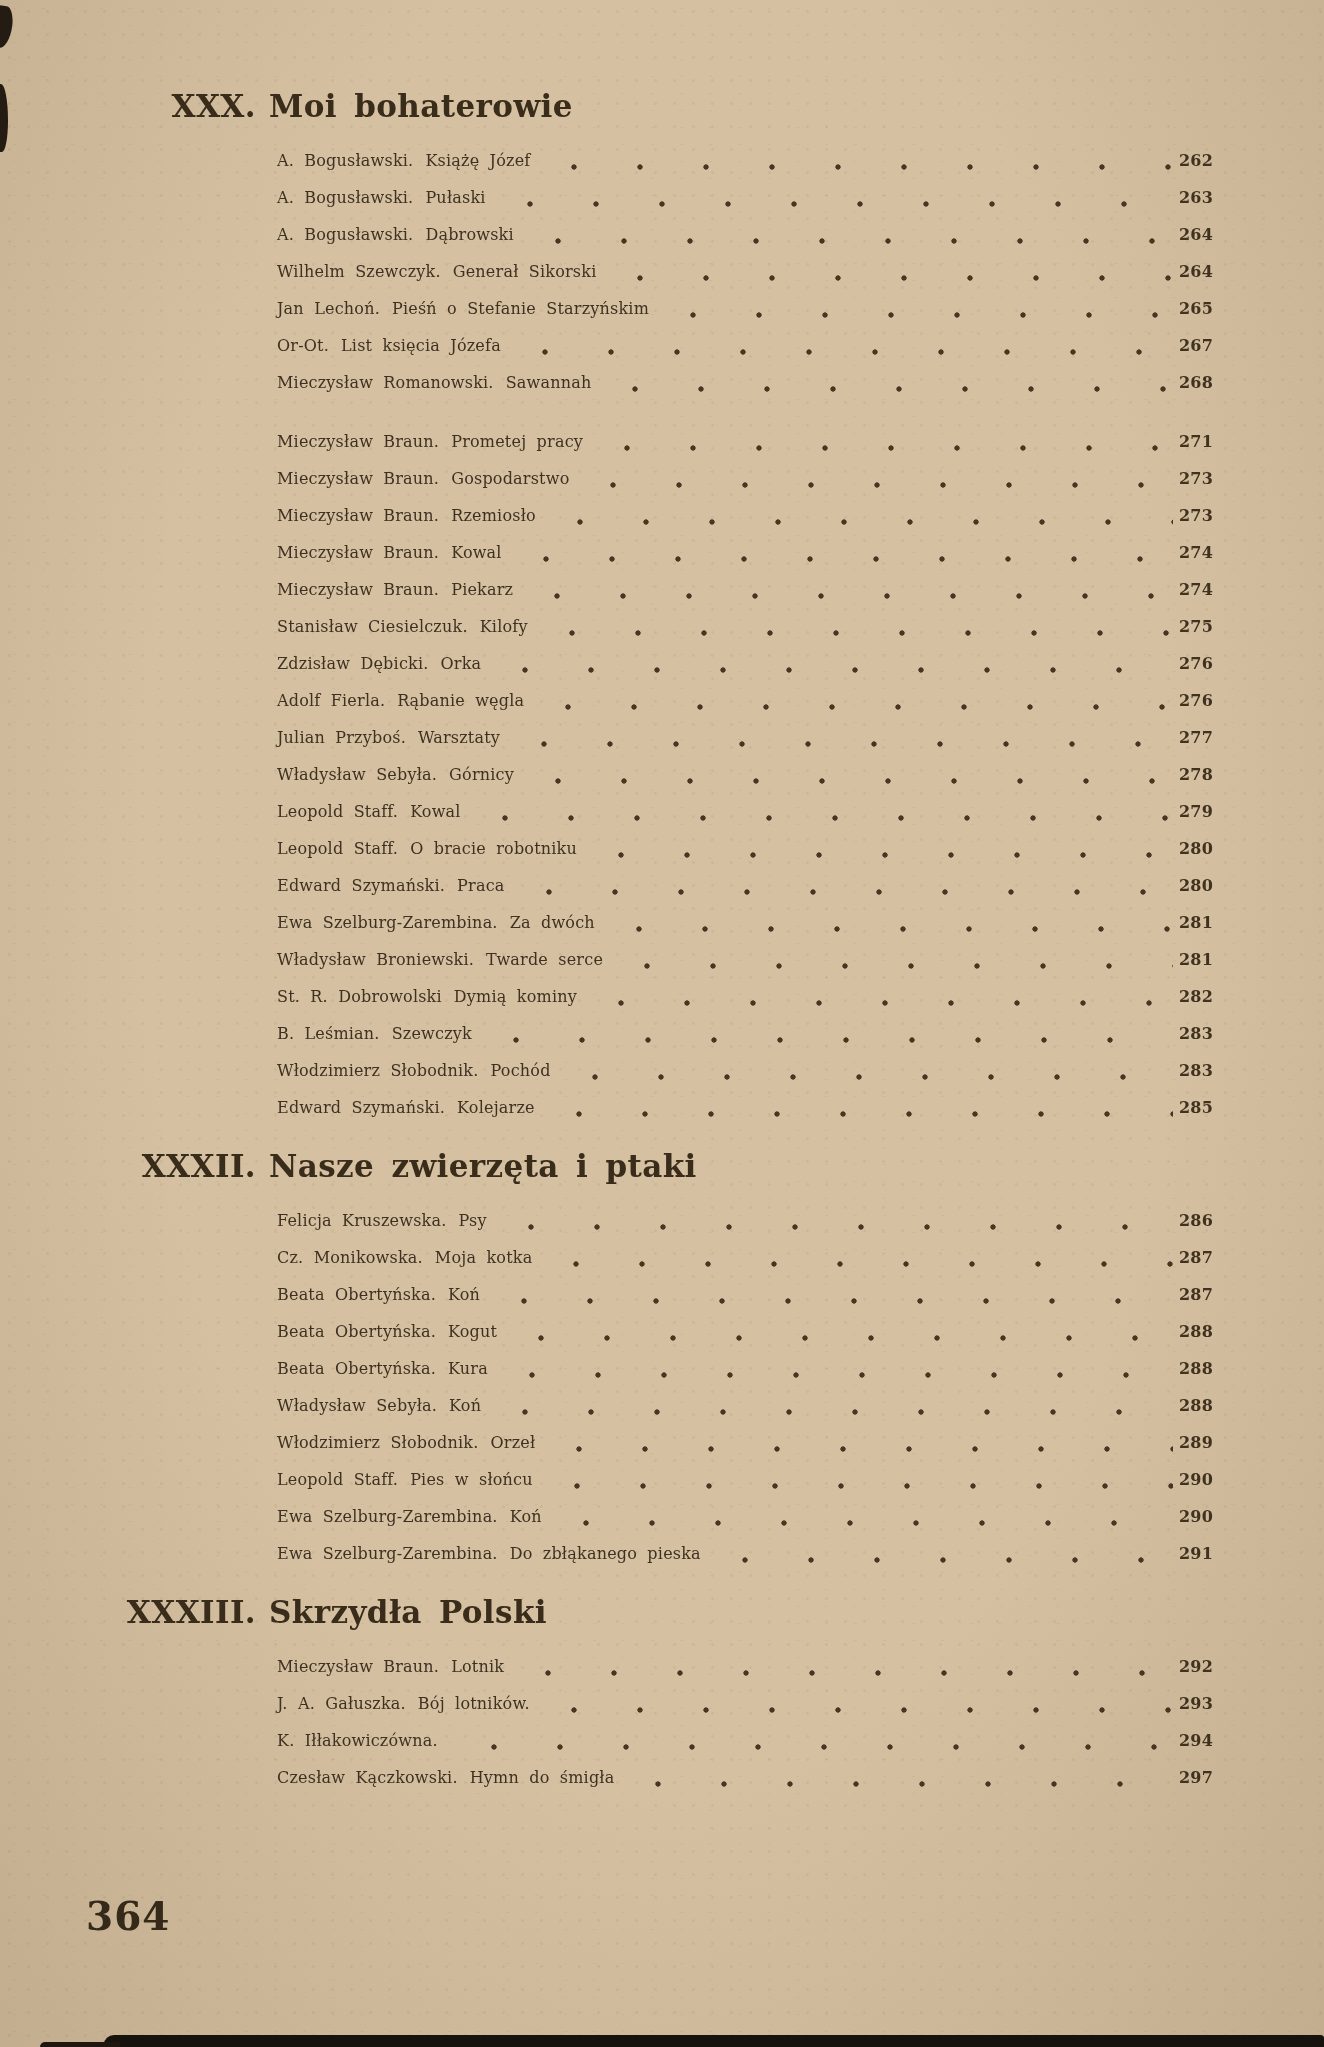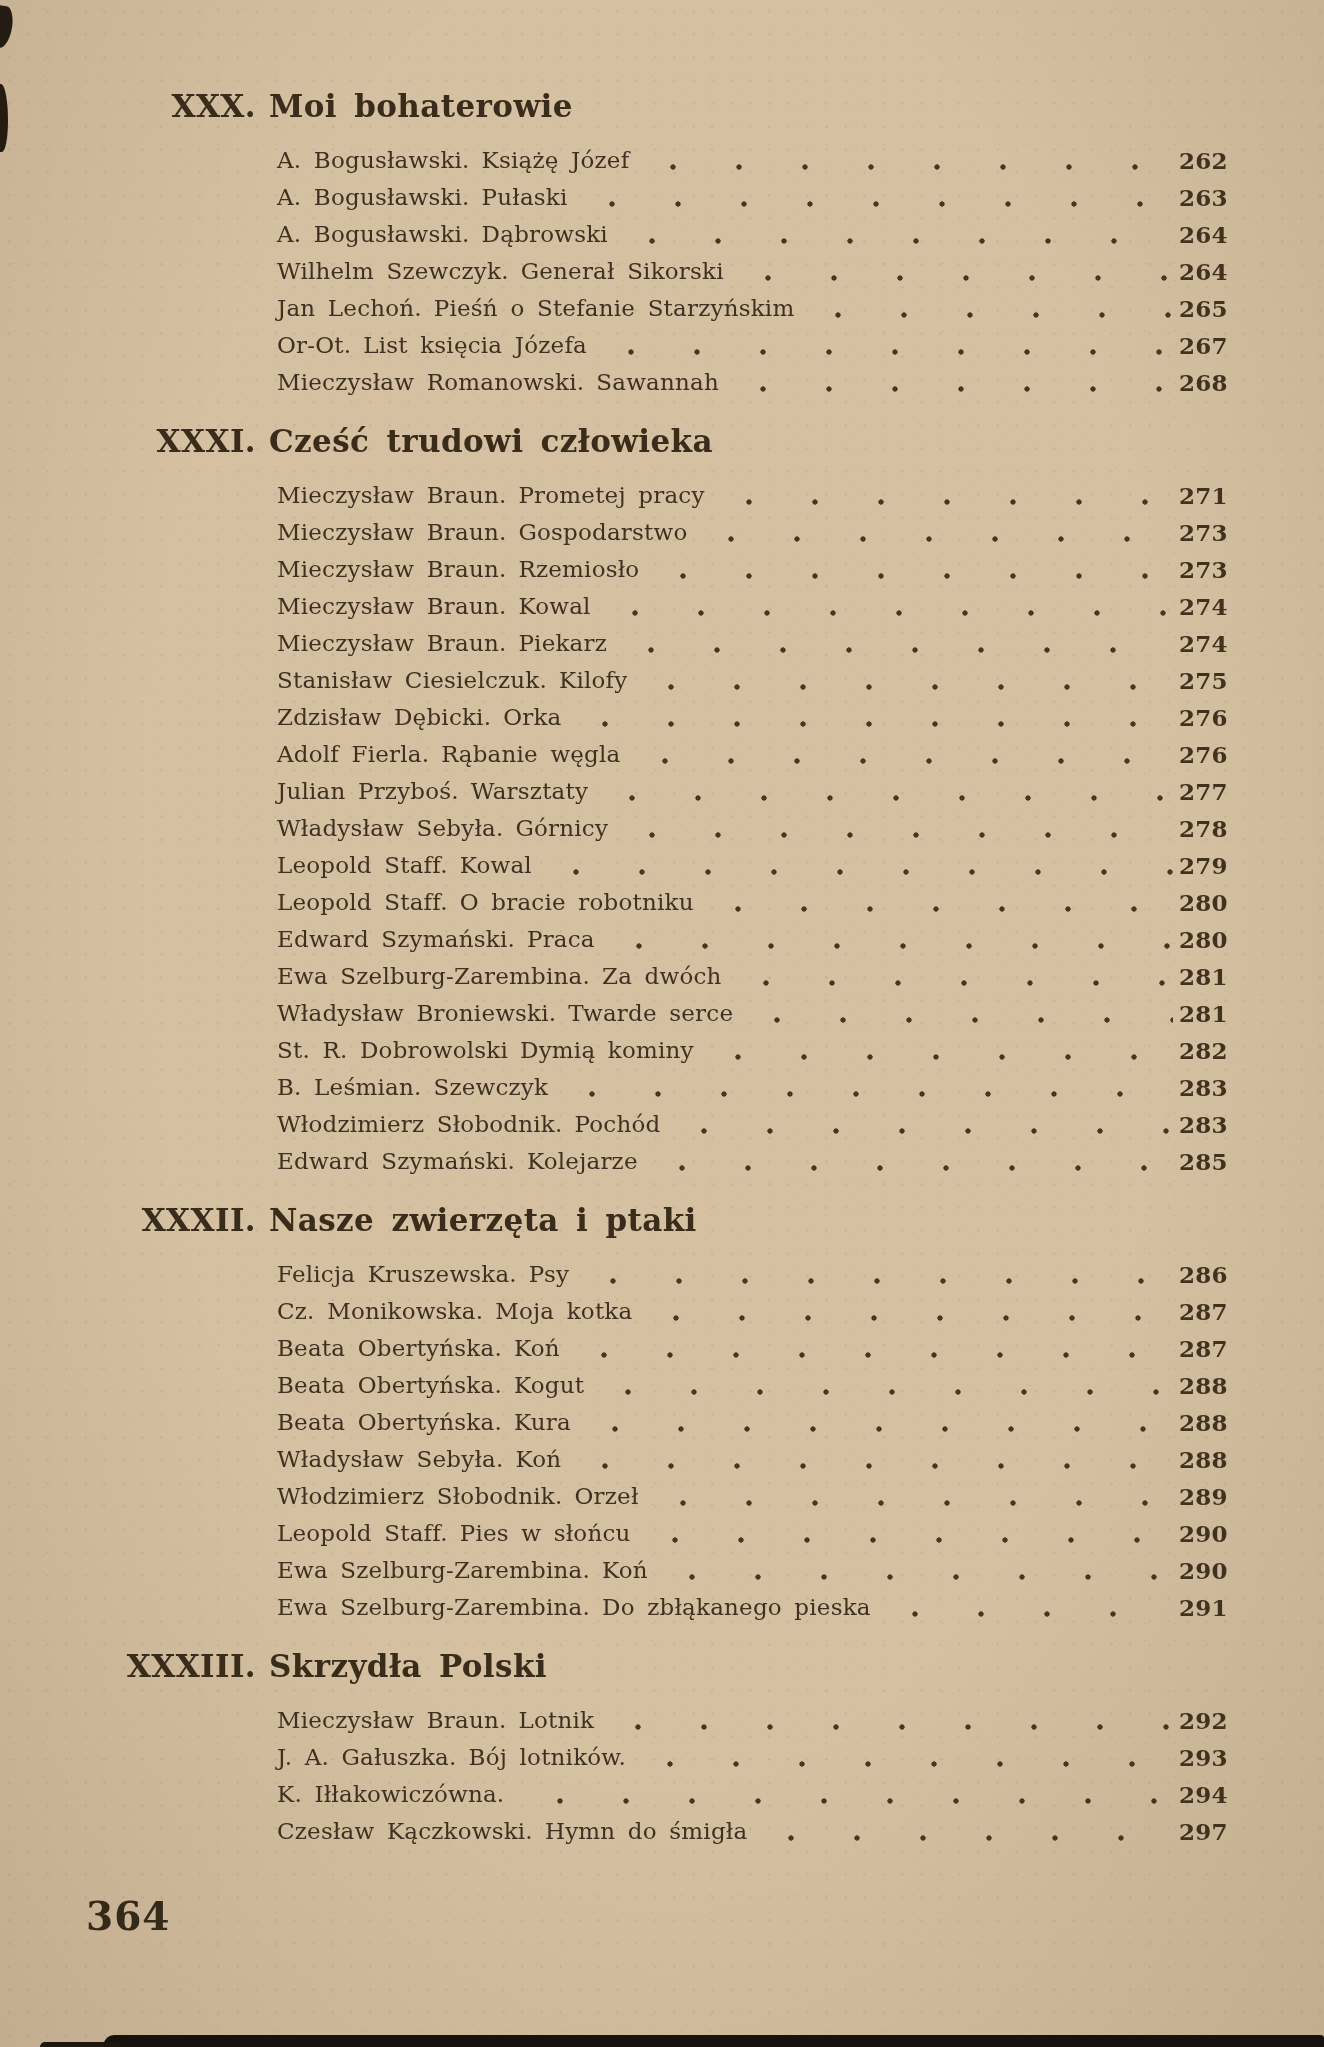--- a/index.html
+++ b/index.html
@@ -45,21 +45,21 @@
     margin-right: 13px;
   }
 
   .entries {
     margin-left: 277px;
     width: 968px;
   }
   .entry {
     display: flex;
     height: 37px;
-    font-size: 23px;
+    font-size: 16px;
     word-spacing: 5px;
     letter-spacing: 0.2px;
     white-space: nowrap;
   }
   .entry .author { flex: none; margin-right: 12px; line-height: 37px; }
   .entry .etitle { flex: none; line-height: 37px; }
   .leader {
     flex: 1 1 auto;
     min-width: 4px;
     height: 37px;
@@ -162,24 +162,20 @@
           </div>
           <div class="entry">
             <span class="author">Mieczysław Romanowski.</span>
             <span class="etitle">Sawannah</span>
             <span class="leader"></span>
             <span class="pagenum">268</span>
           </div>
         </div>
       </div>
       <div class="section">
-        <div class="section-heading">
-          <span class="numeral">XXXI.</span>
-          <span class="stitle">Cześć trudowi człowieka</span>
-        </div>
         <div class="entries">
           <div class="entry">
             <span class="author">Mieczysław Braun.</span>
             <span class="etitle">Prometej pracy</span>
             <span class="leader"></span>
             <span class="pagenum">271</span>
           </div>
           <div class="entry">
             <span class="author">Mieczysław Braun.</span>
             <span class="etitle">Gospodarstwo</span>

